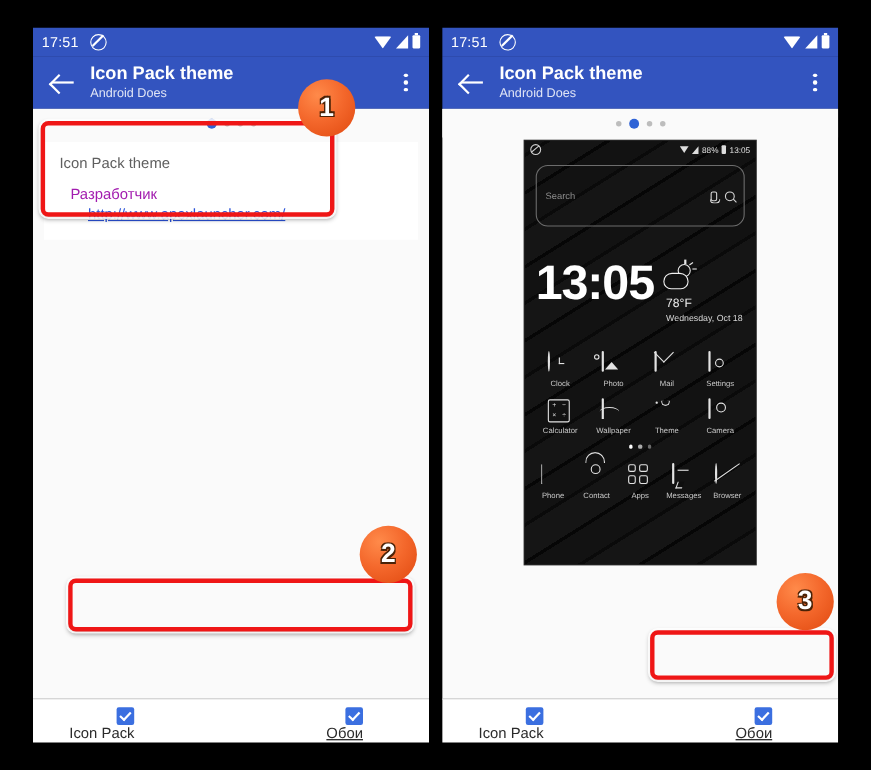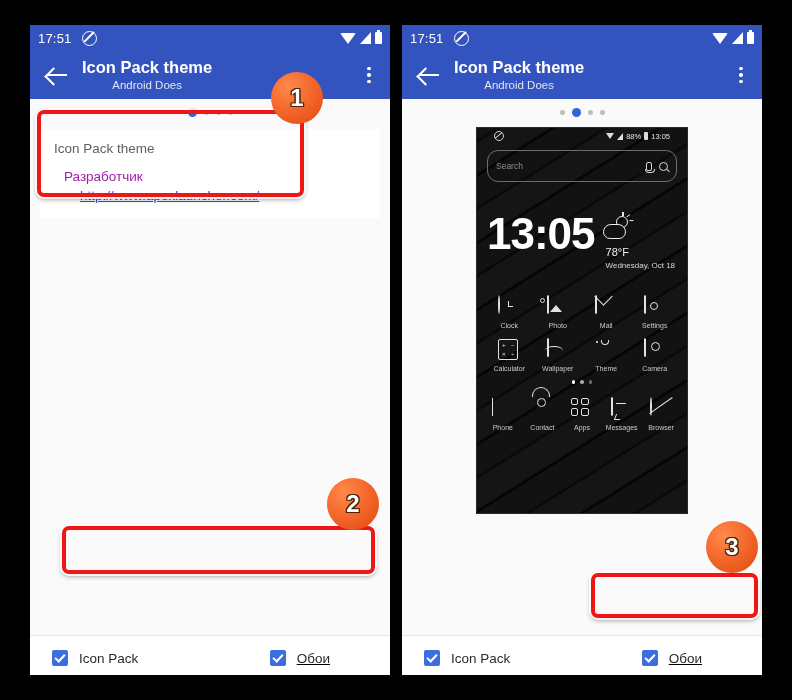--- a/index.html
+++ b/index.html
@@ -25,21 +25,21 @@
   .ic-batt:before{content:"";position:absolute;left:2px;top:-2.5px;width:3px;height:2px;background:#fff;}
 
   
   .appbar{height:48px;background:#3354bf;display:flex;align-items:center;padding:0 10px;position:relative;}
   .back-arrow{width:26px;height:26px;position:relative;flex:0 0 auto;margin:0 12px 0 4px;}
   .back-arrow:before{content:"";position:absolute;left:3px;top:12px;width:20px;height:2px;background:#fff;}
   .back-arrow:after{content:"";position:absolute;left:3px;top:7.5px;width:11px;height:11px;
                     border-left:2px solid #fff;border-bottom:2px solid #fff;transform:rotate(45deg);}
   .titles{display:flex;flex-direction:column;justify-content:center;line-height:1.12;}
   .apptitle{color:#fff;font-size:16.5px;font-weight:bold;}
-  .appsub{color:#dfe4f5;font-size:11.5px;margin-top:2px;text-align:center;}
+  .appsub{color:#dfe4f5;font-size:11.5px;margin-top:2px;}
   .kebab{margin-left:auto;width:22px;height:26px;display:flex;flex-direction:column;
          align-items:center;justify-content:center;gap:3px;}
   .kebab span{width:3.5px;height:3.5px;border-radius:50%;background:#fff;display:block;}
 
   
   .sheet{background:#fafafa;height:calc(650px - 26px - 48px - 40px);position:relative;display:flex;flex-direction:column;}
   .dots{height:26px;display:flex;align-items:center;justify-content:center;gap:7px;background:#fafafa;}
   .dot{width:5px;height:5px;border-radius:50%;background:#bdbdbd;}
   .dot.on{width:9px;height:9px;background:#2f63d6;}
 
@@ -53,30 +53,30 @@
   .preview-wrap{flex:1;display:flex;align-items:flex-start;justify-content:center;padding-top:3px;}
   .preview{width:210px;height:385px;background:#0e0e0e;position:relative;overflow:hidden;
            box-shadow:0 0 0 1px #2a2a2a;}
   .wallpaper{position:absolute;inset:0;
      background:
        repeating-linear-gradient(-32deg,
           #151515 0px,#151515 26px,
           #0a0a0a 26px,#0a0a0a 29px,
           #121212 29px,#121212 54px,
           #060606 54px,#060606 57px);}
-  .pv-status{position:relative;height:16px;display:flex;align-items:center;padding:0 17px;color:#dcdcdc;font-size:7.5px;}
+  .pv-status{position:relative;height:16px;display:flex;align-items:center;padding:0 5px;color:#dcdcdc;font-size:7.5px;}
   .pv-face{width:8px;height:8px;border:1px solid #cfcfcf;border-radius:50%;position:relative;}
   .pv-face:after{content:"";position:absolute;left:-1px;top:2.6px;width:9px;height:1px;background:#cfcfcf;transform:rotate(-40deg);}
   .pv-st-right{margin-left:auto;display:flex;align-items:center;gap:3px;font-size:7.5px;color:#e2e2e2;}
   .pv-wifi{width:0;height:0;border-left:4.5px solid transparent;border-right:4.5px solid transparent;border-top:6px solid #ddd;}
   .pv-sig{width:0;height:0;border-left:6px solid transparent;border-bottom:7px solid #ddd;}
   .pv-bat{width:4px;height:8px;background:#ddd;border-radius:1px;}
 
   .searchbar{position:relative;margin:6px 10px 0 10px;height:22px;border:1px solid #6d6d6d;border-radius:11px;
-             display:flex;align-items:center;padding:4px 8px;color:#8e8e8e;font-size:8.5px;justify-content:flex-end;}
+             display:flex;align-items:center;padding:16px 8px;color:#8e8e8e;font-size:8.5px;justify-content:flex-end;}
   .sb-icons{margin-left:auto;display:flex;align-items:center;gap:7px;}
   .mic{width:4px;height:7px;background:transparent;border:1px solid #d6d6d6;border-radius:2px;position:relative;}
   .mic:after{content:"";position:absolute;left:-2px;top:6px;width:8px;height:3px;border:1px solid #d6d6d6;border-top:none;border-radius:0 0 4px 4px;}
   .mag{width:7px;height:7px;border:1.2px solid #d6d6d6;border-radius:50%;position:relative;}
   .mag:after{content:"";position:absolute;right:-3px;bottom:-2px;width:4px;height:1.2px;background:#d6d6d6;transform:rotate(45deg);}
 
   .clockrow{position:relative;margin-top:30px;padding:0 10px;display:flex;align-items:flex-start;}
   .bigclock{color:#fff;font-size:44px;font-weight:bold;letter-spacing:-1px;line-height:1;}
   .wx{margin-left:8px;display:flex;align-items:flex-start;padding-top:4px;flex-direction:column;}
   .wx-icon{width:26px;height:24px;position:relative;}
@@ -133,21 +133,21 @@
 
   .pv-dots{position:relative;display:flex;justify-content:center;gap:5px;margin-top:8px;}
   .pv-dots i{width:3.5px;height:3.5px;border-radius:50%;background:#6b6b6b;display:block;}
   .pv-dots i.on{background:#fff;}
   .pv-dots i.mid{background:#aaa;}
 
   .dock{position:relative;margin-top:14px;padding:0 6px;display:grid;grid-template-columns:repeat(5,1fr);}
 
   
   .checkrow{background:#fff;height:44px;display:flex;align-items:center;padding:0 22px;border-top:1px solid #e4e4e4;}
-  .chk{display:flex;align-items:flex-end;}
+  .chk{display:flex;align-items:flex-end;flex-direction:column;}
   .chk .box{width:16px;height:16px;background:#3b6fe0;border-radius:2px;position:relative;}
   .chk .box:after{content:"";position:absolute;left:5px;top:2px;width:4px;height:8px;border:solid #fff;
                   border-width:0 2px 2px 0;transform:rotate(43deg);}
   .chk .t{margin-left:11px;font-size:13.5px;color:#2b2b2b;}
   .chk.second{margin-left:auto;margin-right:38px;text-decoration:underline;}
 
   
   .hl{position:absolute;border:4px solid #ef1616;border-radius:7px;box-sizing:border-box;z-index:40;
       box-shadow:0 0 0 2px rgba(255,255,255,.85), 0 2px 5px rgba(0,0,0,.45);}
   .badge{position:absolute;width:52px;height:52px;border-radius:50%;z-index:50;

